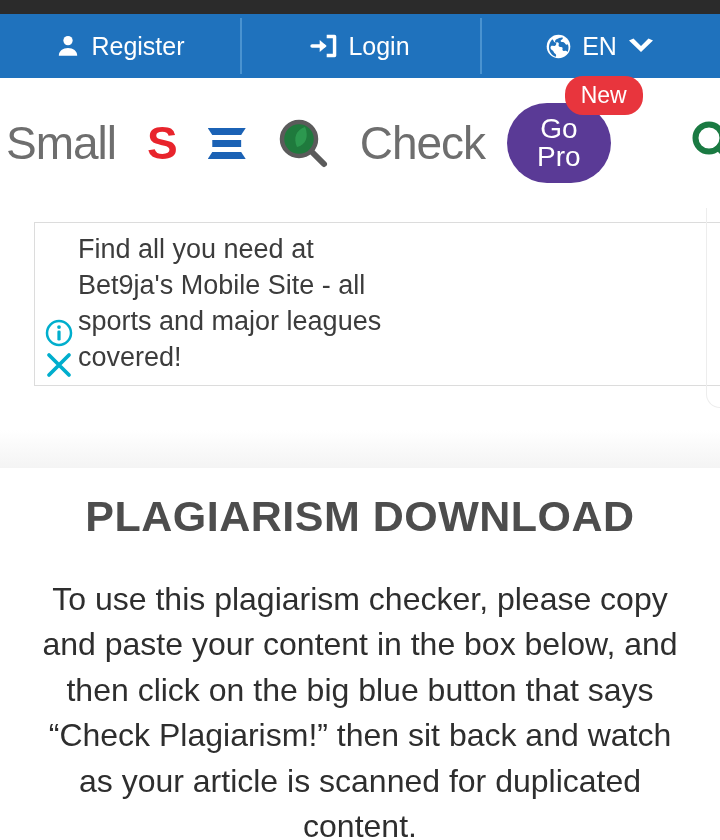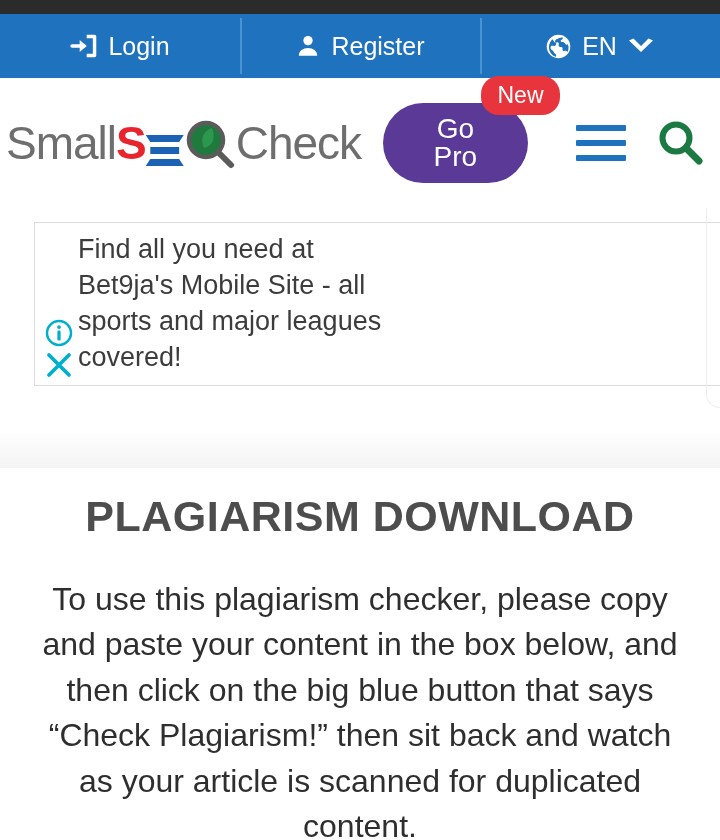--- a/index.html
+++ b/index.html
@@ -51,25 +51,26 @@
   .header {
     height:130px;
     background:#ffffff;
     display:flex;
     align-items:center;
     padding:0 14px 0 6px;
     position:relative;
   }
   .logo {
     display:flex;
-    align-items:flex-end;
+    align-items:center;
     font-size:46px;
     letter-spacing:-1px;
     white-space:nowrap;
     cursor:pointer;
+    gap:31px;
   }
   .logo-small { color:#6e6e6e; font-weight:400; }
   .logo-s { color:#e8242c; font-weight:700; }
   .logo-e { display:inline-block; position:relative; width:38px; height:40px; }
   .logo-e i {
     position:absolute; left:0; height:7px; background:#1b62b5; display:block;
   }
   .logo-e i:nth-child(1){ top:5px;  width:38px; clip-path:polygon(0 0,100% 0,88% 100%,12% 100%); }
   .logo-e i:nth-child(2){ top:17px; width:38px; clip-path:polygon(12% 0,88% 0,88% 100%,12% 100%); }
   .logo-e i:nth-child(3){ top:29px; width:38px; clip-path:polygon(12% 0,88% 0,100% 100%,0 100%); }
@@ -203,37 +204,37 @@
 </style>
 </head>
 <body>
 
 <div class="top-strip"></div>
 
 <div class="utility-bar">
 
   <div class="util-cell">
     <span class="util-icon">
+      <svg width="26" height="26" viewBox="0 0 24 24" fill="#ffffff">
+        <circle cx="12" cy="7" r="4.3"></circle>
+        <path d="M3.5 21c0-4.6 3.8-7.2 8.5-7.2s8.5 2.6 8.5 7.2z"></path>
+      </svg>
+    </span>
+    <span class="util-label">Register</span>
+  </div>
+
+  <div class="util-cell">
+    <span class="util-icon">
       <svg width="28" height="26" viewBox="0 0 26 24" fill="none">
         <path d="M2 12h11" stroke="#ffffff" stroke-width="3.4" stroke-linecap="round"></path>
         <path d="M9 6.5 15.5 12 9 17.5z" fill="#ffffff"></path>
         <path d="M15.5 3.2h7.3v17.6h-7.3" stroke="#ffffff" stroke-width="3.2" fill="none" stroke-linejoin="round"></path>
       </svg>
     </span>
     <span class="util-label">Login</span>
-  </div>
-
-  <div class="util-cell">
-    <span class="util-icon">
-      <svg width="26" height="26" viewBox="0 0 24 24" fill="#ffffff">
-        <circle cx="12" cy="7" r="4.3"></circle>
-        <path d="M3.5 21c0-4.6 3.8-7.2 8.5-7.2s8.5 2.6 8.5 7.2z"></path>
-      </svg>
-    </span>
-    <span class="util-label">Register</span>
   </div>
 
   <div class="util-cell">
     <span class="util-icon">
       <svg width="27" height="27" viewBox="0 0 24 24">
         <circle cx="12" cy="12" r="10.5" fill="#ffffff"></circle>
         <path d="M6.5 5.5c1.5 1 1 2.6 2.6 2.9 1.5.3 1.1 2.3-.2 2.9-1.3.6-2.7-.6-3.6.4-.9 1-.2 3 1.2 3.7 1.4.7 1.1 2.4 2.6 3.1.8.4 1 1.6.6 2.6-3.6-1-6.2-4.4-6.2-8.4 0-2.8 1.2-5.3 3-7.2zm9.2-1.5c.5 1.1-.3 1.8-1.3 2.2-1 .4-.5 1.9.7 1.8 1.2-.1 2.3.5 2.9 1.6.5 1 1.7 1 2.3.4.4 1 .6 2 .6 3.1 0 1.3-.3 2.6-.8 3.7-.7-.6-1.9-1.3-2.8-.9-1.2.5-2.2-.6-1.7-1.8.4-1-.5-2-1.6-1.7-1.3.3-2.4-1-1.8-2.2.5-1.1-.6-2.2-1.7-1.8-1.1.4-2-.8-1.4-1.8.7-1.2 2.4-1.5 3.6-2.1.8-.4 1.4-.4 3-.5z" fill="#1f72bd"></path>
       </svg>
     </span>
     <span class="util-label">EN</span>

